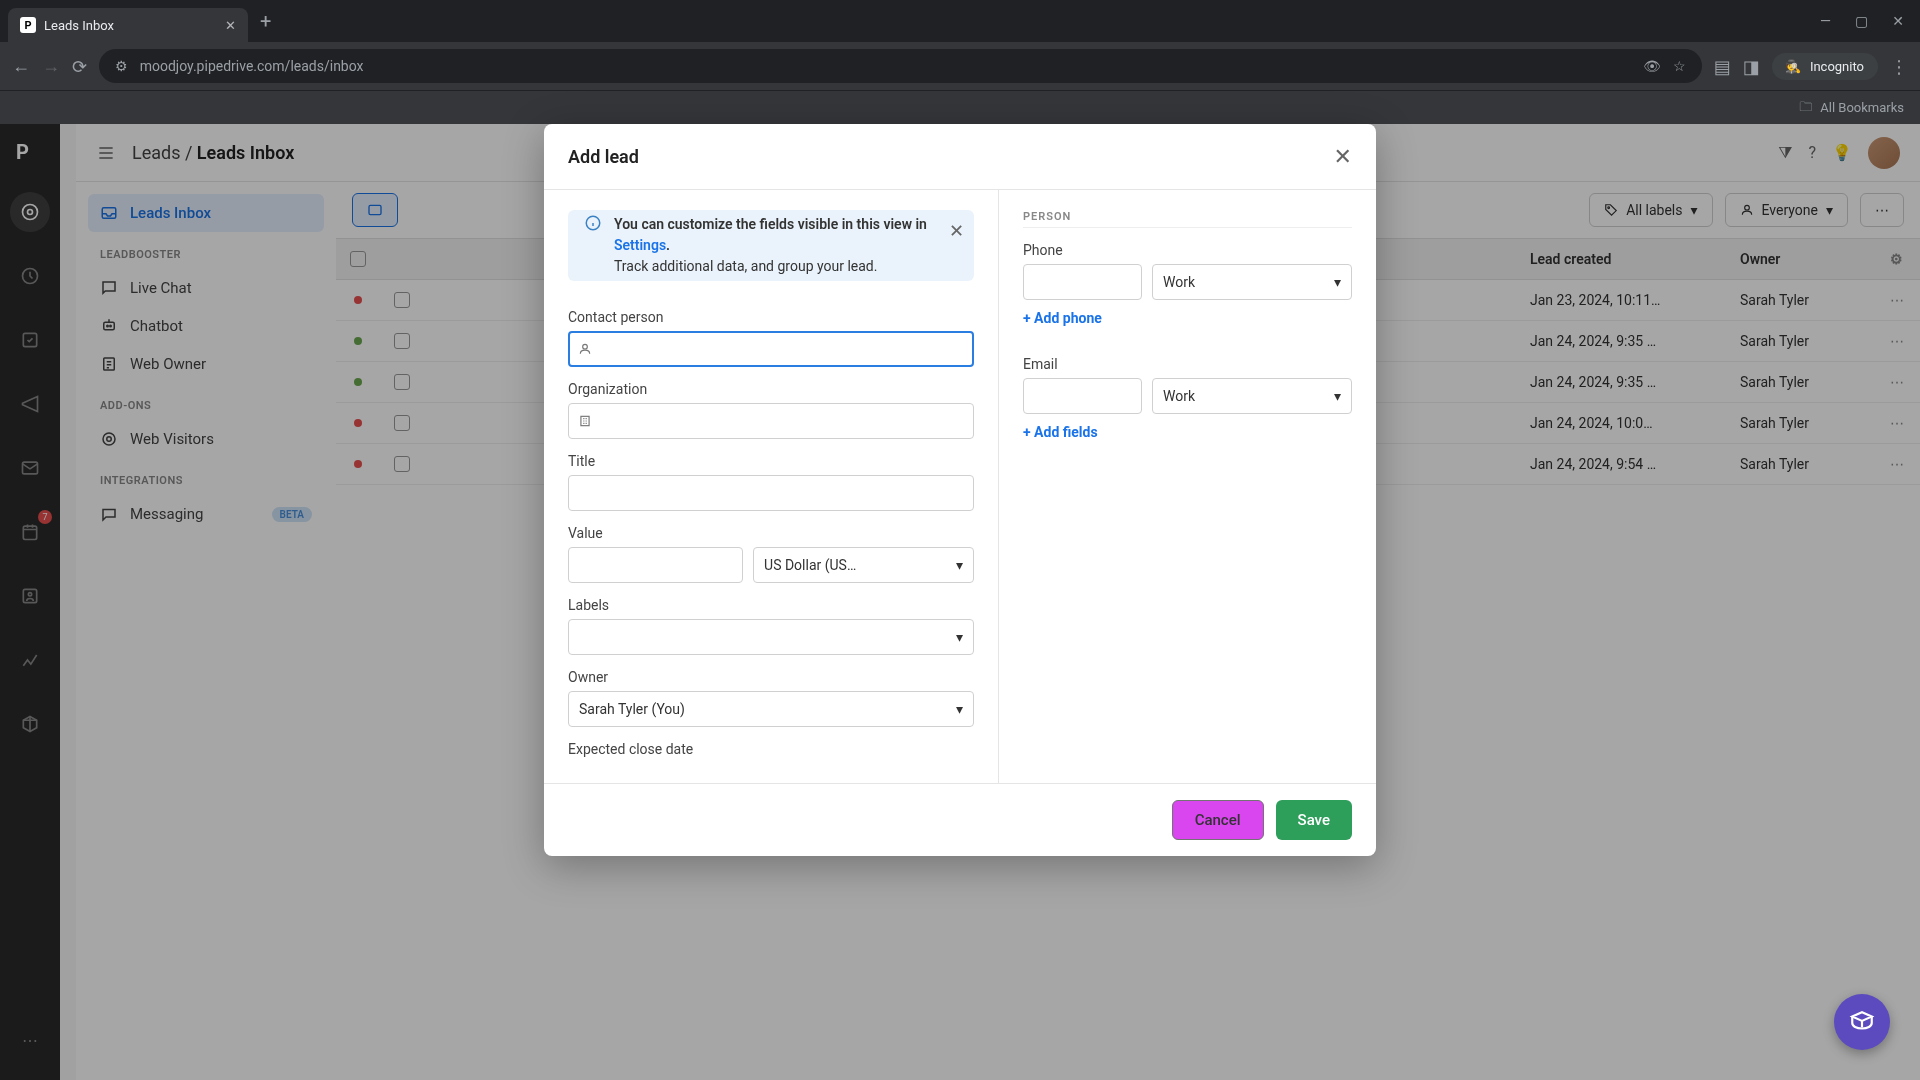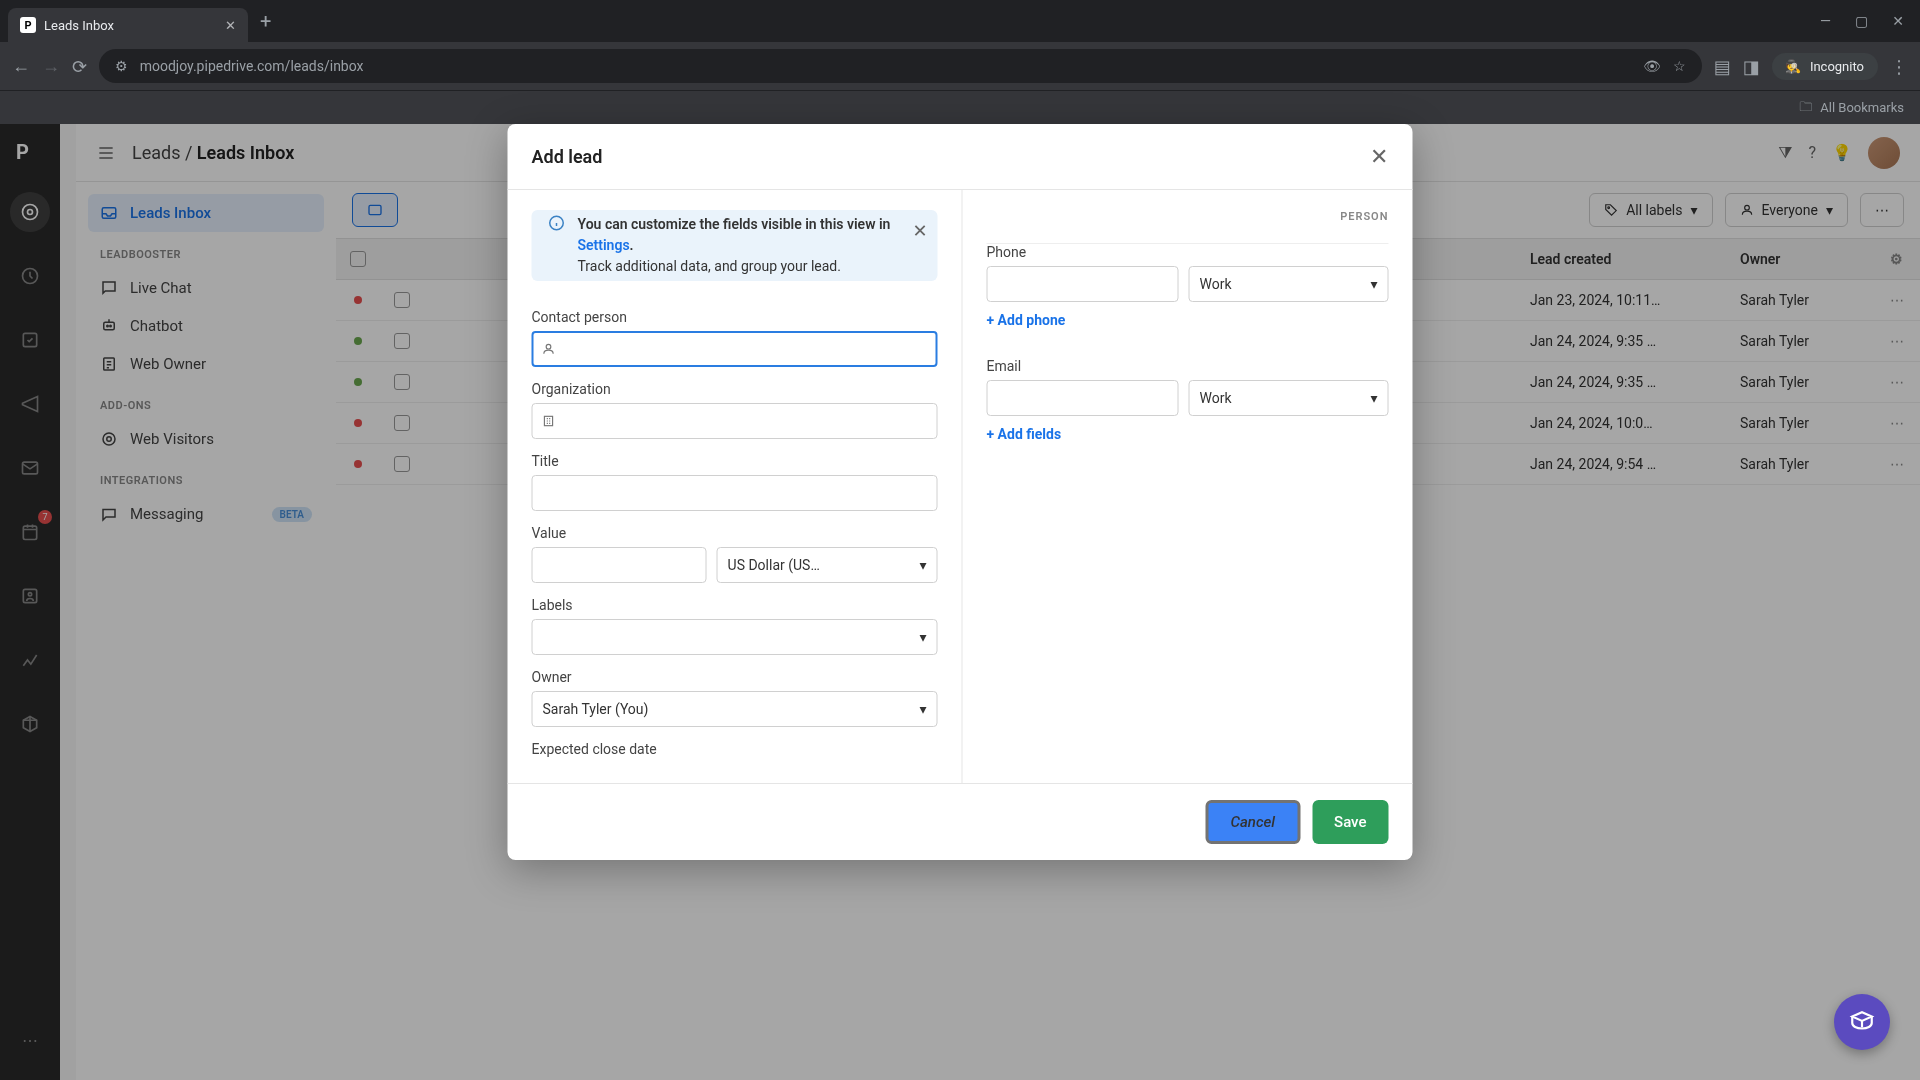--- a/index.html
+++ b/index.html
@@ -62,21 +62,21 @@
 .table-row { display: flex; border-bottom: 1px solid #eee; align-items: center; }
 .col-check { width: 44px; display: flex; justify-content: center; }
 .col-created { width: 210px; }
 .col-owner { width: 150px; }
 .col-spacer { flex: 1; }
 .col-menu { width: 44px; color: #888; }
 .checkbox { width: 16px; height: 16px; border: 1.5px solid #999; border-radius: 3px; }
 .color-dot { width: 8px; height: 8px; border-radius: 50%; }
 
 
-.modal { position: absolute; left: 50%; top: 0; transform: translateX(-50%); width: 905px; background: #fff; border-radius: 8px; box-shadow: 0 10px 40px rgba(0,0,0,0.3); z-index: 10; display: flex; flex-direction: column; max-height: 870px; }
+.modal { position: absolute; left: 50%; top: 0; transform: translateX(-50%); width: 832px; background: #fff; border-radius: 8px; box-shadow: 0 10px 40px rgba(0,0,0,0.3); z-index: 10; display: flex; flex-direction: column; max-height: 870px; }
 .modal-header { display: flex; align-items: center; padding: 20px 24px; border-bottom: 1px solid #e5e5e5; }
 .modal-title { font-size: 18px; font-weight: 600; color: #222; }
 .modal-close { margin-left: auto; font-size: 22px; color: #666; cursor: pointer; }
 .modal-body { flex: 1; display: flex; overflow: hidden; }
 .modal-left { width: 455px; border-right: 1px solid #e5e5e5; padding: 20px 24px; overflow-y: auto; }
 .modal-right { flex: 1; padding: 20px 24px; }
 
 .info-banner { background: #eaf3fb; border-radius: 6px; padding: 4px 16px; display: flex; gap: 12px; position: relative; margin-bottom: 28px; }
 .info-icon { color: #3b82c4; flex-shrink: 0; }
 .info-text { font-size: 14px; color: #333; line-height: 1.5; }
@@ -89,29 +89,29 @@
 .input-wrap { position: relative; }
 .text-input { width: 100%; height: 36px; border: 1px solid #d0d0d0; border-radius: 4px; padding: 0 10px 0 34px; font-size: 14px; }
 .text-input.focused { border: 2px solid #2a7de1; }
 .text-input.plain { padding-left: 10px; }
 .input-icon { position: absolute; left: 10px; top: 50%; transform: translateY(-50%); color: #777; font-size: 14px; }
 .select-input { width: 100%; height: 36px; border: 1px solid #d0d0d0; border-radius: 4px; padding: 0 10px; font-size: 14px; display: flex; align-items: center; justify-content: space-between; background: #fff; cursor: pointer; color: #333; }
 .value-row { display: flex; gap: 10px; }
 .value-row .text-input { flex: 1; }
 .value-row .select-input { flex: 1.3; }
 
-.section-label { font-size: 11px; font-weight: 600; letter-spacing: 1px; color: #888; padding-bottom: 20px; border-bottom: 1px solid #eee; margin-bottom: 0; text-align: right; }
+.section-label { font-size: 11px; font-weight: 600; letter-spacing: 1px; color: #888; padding-bottom: 4px; border-bottom: 1px solid #eee; margin-bottom: 14px; }
 .field-row { display: flex; gap: 10px; margin-bottom: 8px; }
 .field-row .text-input { flex: 1; padding-left: 10px; }
 .field-row .select-input { width: 200px; }
 .add-link { color: #1a73e8; font-weight: 700; font-size: 14px; cursor: pointer; margin-bottom: 16px; display: inline-block; text-align: center; }
 
 .modal-footer { border-top: 1px solid #e5e5e5; padding: 16px 24px; display: flex; justify-content: flex-end; gap: 12px; }
 .btn { padding: 10px 22px; border-radius: 6px; font-size: 15px; font-weight: 500; cursor: pointer; border: none; }
-.btn-cancel { background: #3b82f6; border: 3px solid #737373; color: #333; font-style: italic; }
+.btn-cancel { background: #d946ef; border: 1px solid #737373; color: #333; }
 .btn-save { background: #2e9e5b; color: #fff; }
 
 .fab { position: absolute; right: 30px; bottom: 30px; width: 56px; height: 56px; border-radius: 50%; background: #5b4bbf; display: flex; align-items: center; justify-content: center; color: #fff; z-index: 11; box-shadow: 0 4px 12px rgba(0,0,0,0.3); }
 svg { display: block; }
 </style>
 </head>
 <body>
 
 <div class="browser-tabs">
   <div class="tab">

